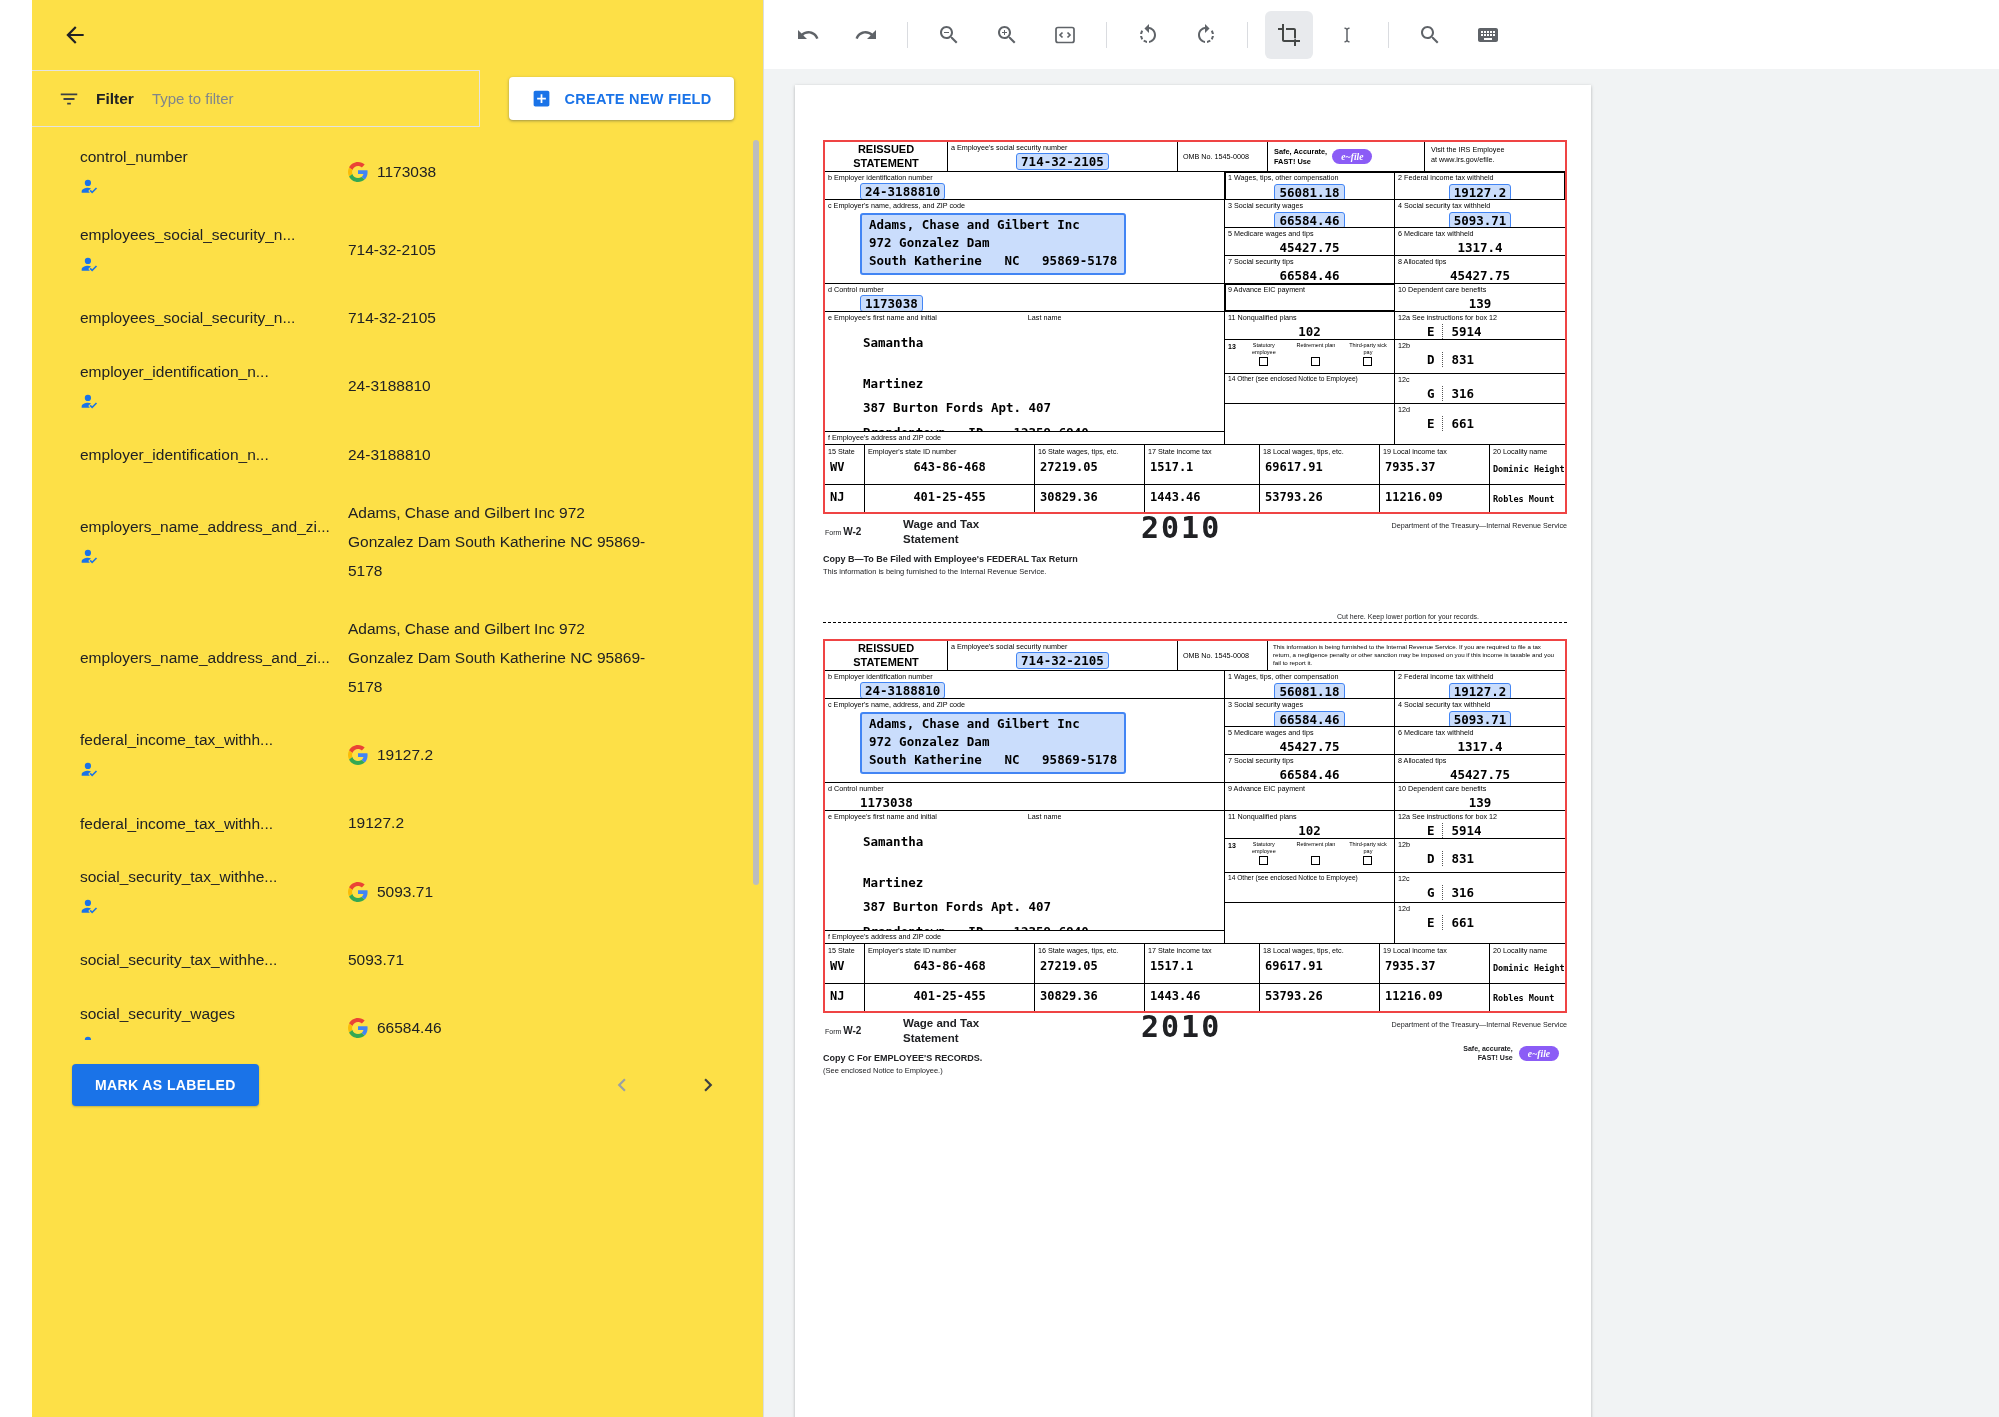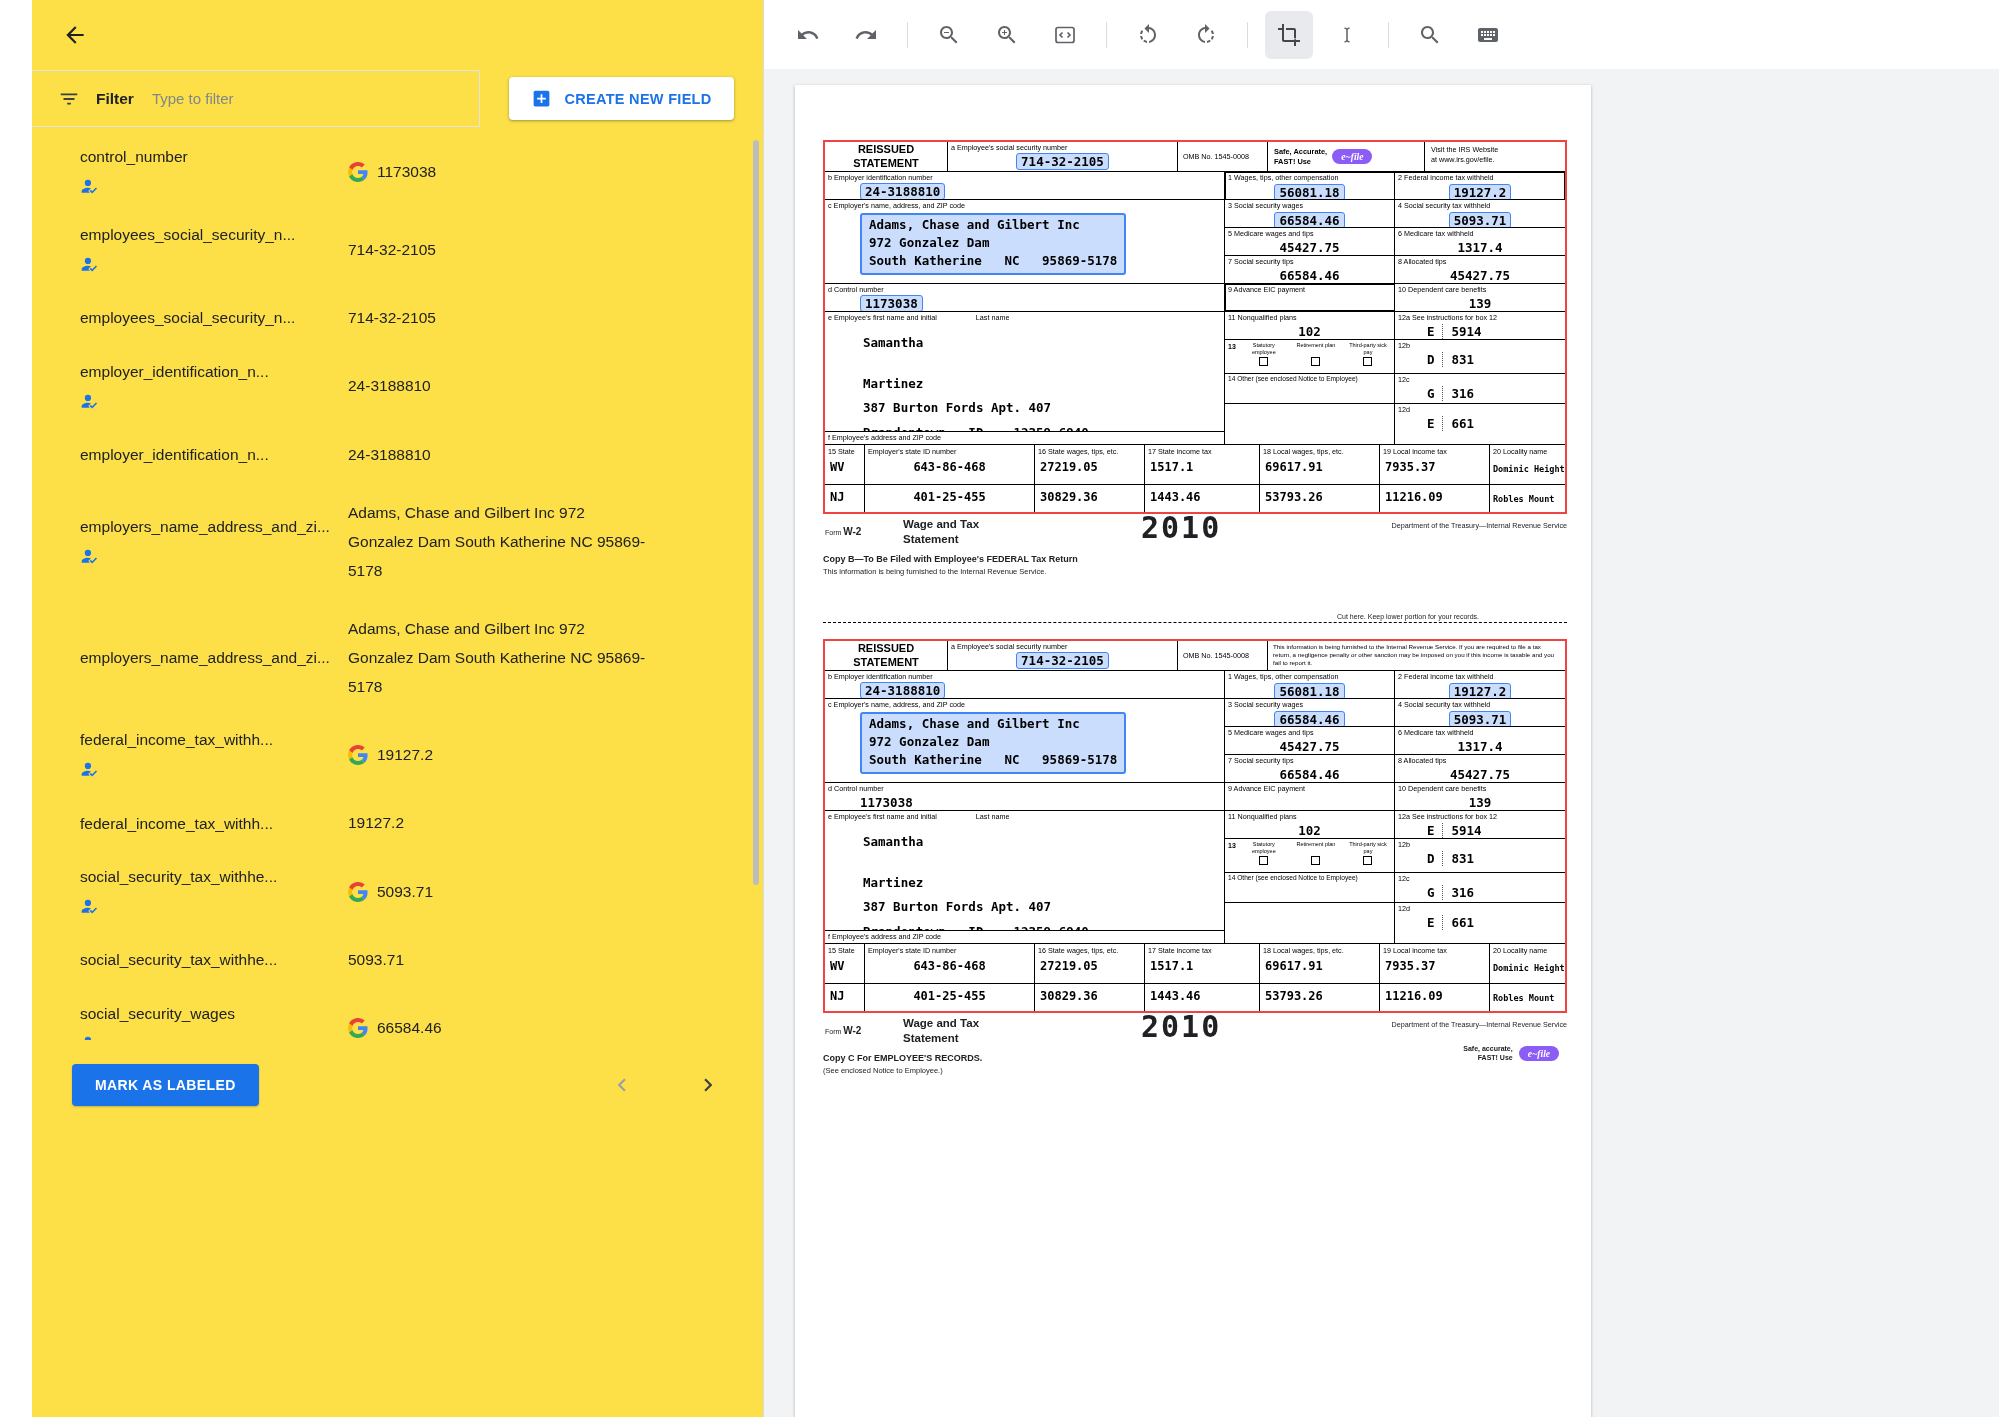--- a/index.html
+++ b/index.html
@@ -94,21 +94,21 @@
 
   .w2-body{display:flex;}
   .w2-left{width:400px;border-right:1px solid #000;}
   .cell-b{height:28px;border-bottom:1px solid #000;overflow:hidden;}
   .cell-c{height:84px;border-bottom:1px solid #000;overflow:hidden;}
   .cell-d{height:28px;border-bottom:1px solid #000;overflow:hidden;}
   .cell-e{height:120px;border-bottom:1px solid #000;overflow:hidden;}
   .cell-f{height:12px;overflow:hidden;}
   .lval{margin:0 0 0 35px;}
   .labrow{display:flex;}
-  .lab2{margin-left:36px;}
+  .lab2{margin-left:88px;}
   .namerow{margin:13px 0 0 38px;display:flex;gap:26px;flex-direction:column;}
   .addr{margin:7px 0 0 38px;}
 
   .w2-right{width:340px;display:flex;flex-direction:column;}
   .rrow{display:flex;border-bottom:1px solid #000;}
   .rrow:last-child{border-bottom:none;}
   .h28{height:28px;} .h34{height:34px;} .h30{height:30px;} .h40{height:40px;}
   .rcell{width:170px;height:100%;position:relative;overflow:hidden;}
   .rcell.first{border-right:1px solid #000;}
   .rval{margin-top:2px;text-align:center;font-family:"DejaVu Sans Mono","Liberation Mono",monospace;
@@ -490,21 +490,21 @@
                   </div>
                   <div class="hcell c-omb">OMB No. 1545-0008</div>
                   <div class="hcell c-safe">
                     <div class="safetxt">
                       <div>Safe, Accurate,</div>
                       <div>FAST!  Use</div>
                     </div>
                     <span class="efile">e~file</span>
                   </div>
                   <div class="hcell c-visit">
-                    <div>Visit the IRS Website</div>
+                    <div>Visit the IRS Employee</div>
                     <div>at www.irs.gov/efile.</div>
                   </div>
 
                 </div>
 
                 <div class="w2-body">
                   <div class="w2-left">
                     <div class="cell-b">
                       <div class="lab">b  Employer identification number</div>
                       <div class="lval"><span class="val hl">24-3188810</span></div>

